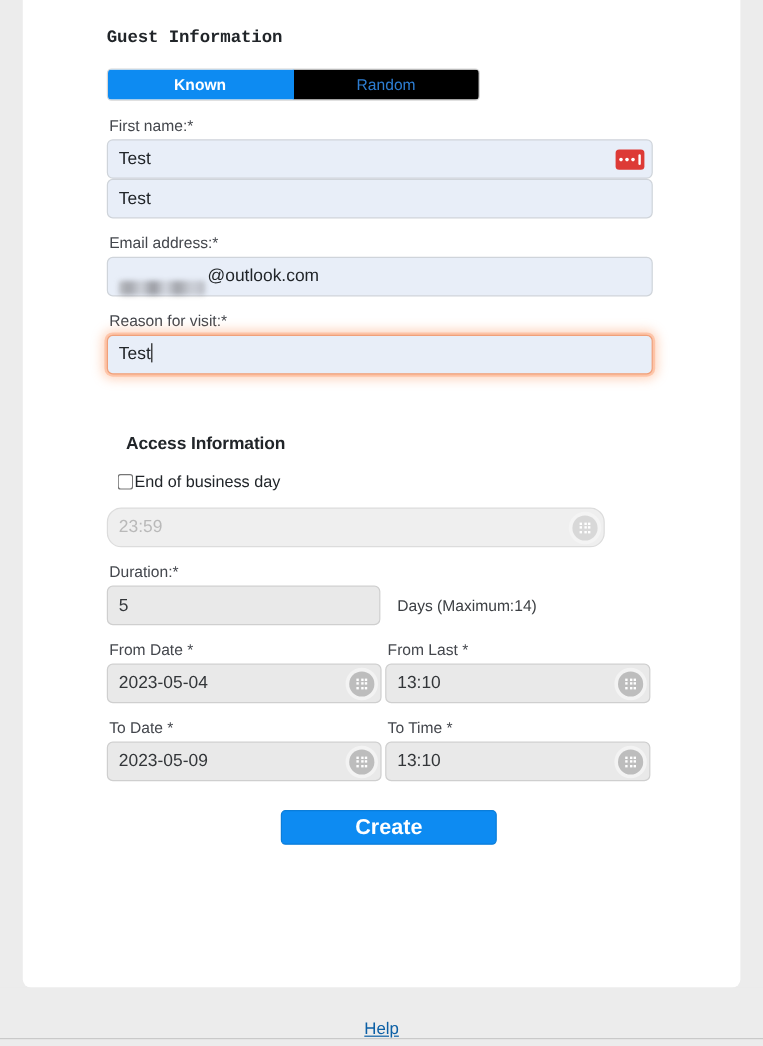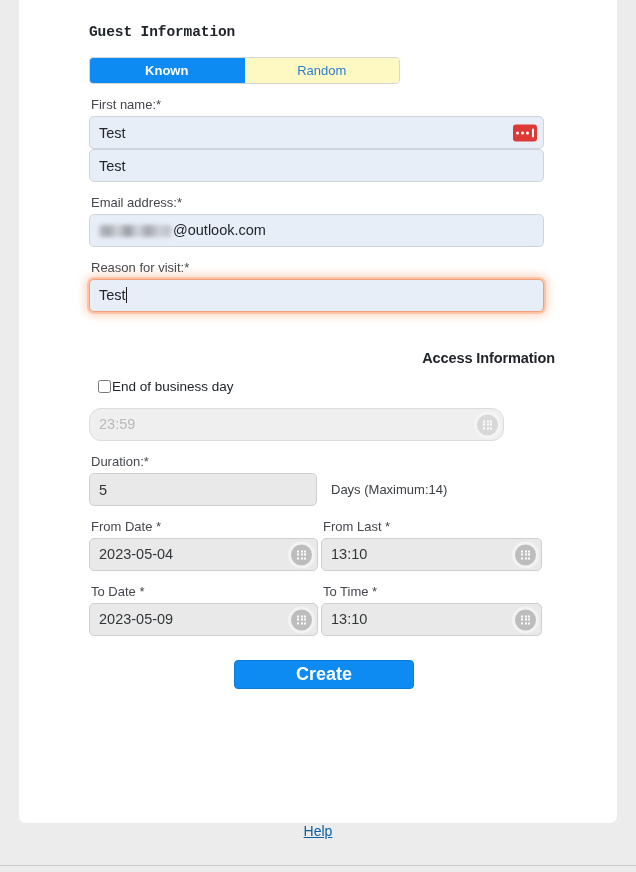--- a/index.html
+++ b/index.html
@@ -36,40 +36,40 @@
   }
 
   
   .section-heading {
     font-size: 14.5px;
     font-weight: bold;
     color: #212529;
     letter-spacing: -0.1px;
   }
   #heading-guest { margin: 24px 0 0 0; font-family: Liberation Mono, monospace; }
-  #heading-access { margin: 4px; text-align: right; }
+  #heading-access { margin: 16px; }
 
   
   .tabgroup {
     display: flex;
     margin-top: 17px;
     width: 311px;
     border-radius: 4px;
     overflow: hidden;
     border: 1px solid #d6d6d6;
     box-sizing: border-box;
     height: 27px;
   }
   .tab {
     flex: 1 1 33.333%;
     font-size: 13px;
     line-height: 25px;
     text-align: center;
     color: #2d7dd2;
-    background: #fef9c3;
+    background: #000000;
     border-right: 1px solid #d6d6d6;
     box-sizing: border-box;
     cursor: pointer;
     user-select: none;
   }
   .tab:last-child { border-right: none; }
   .tab.active {
     background: #0d8bf2;
     color: #ffffff;
     font-weight: bold;
@@ -131,21 +131,21 @@
     width: 2px;
     height: 9px;
     border-radius: 1px;
     background: #ffffff;
     margin-left: 1px;
   }
 
   
   .email-field {
     display: flex;
-    align-items: center;
+    align-items: flex-end;
   }
   #email-blur {
     display: inline-block;
     width: 72px;
     height: 12px;
     margin-right: 2px;
     border-radius: 2px;
     background: linear-gradient(90deg,
        rgba(150,150,152,0.50) 0%,
        rgba(120,120,124,0.62) 12%,
@@ -285,21 +285,21 @@
 
   
   #footer {
     position: absolute;
     left: 0;
     top: 823px;
     width: 636px;
     height: 42px;
     background: #ececec;
     display: flex;
-    align-items: flex-start;
+    align-items: flex-end;
     justify-content: center;
   }
   #help-link {
     font-size: 14px;
     color: #0b5fa5;
     text-decoration: underline;
     cursor: pointer;
   }
   #bottom-rule {
     position: absolute;

